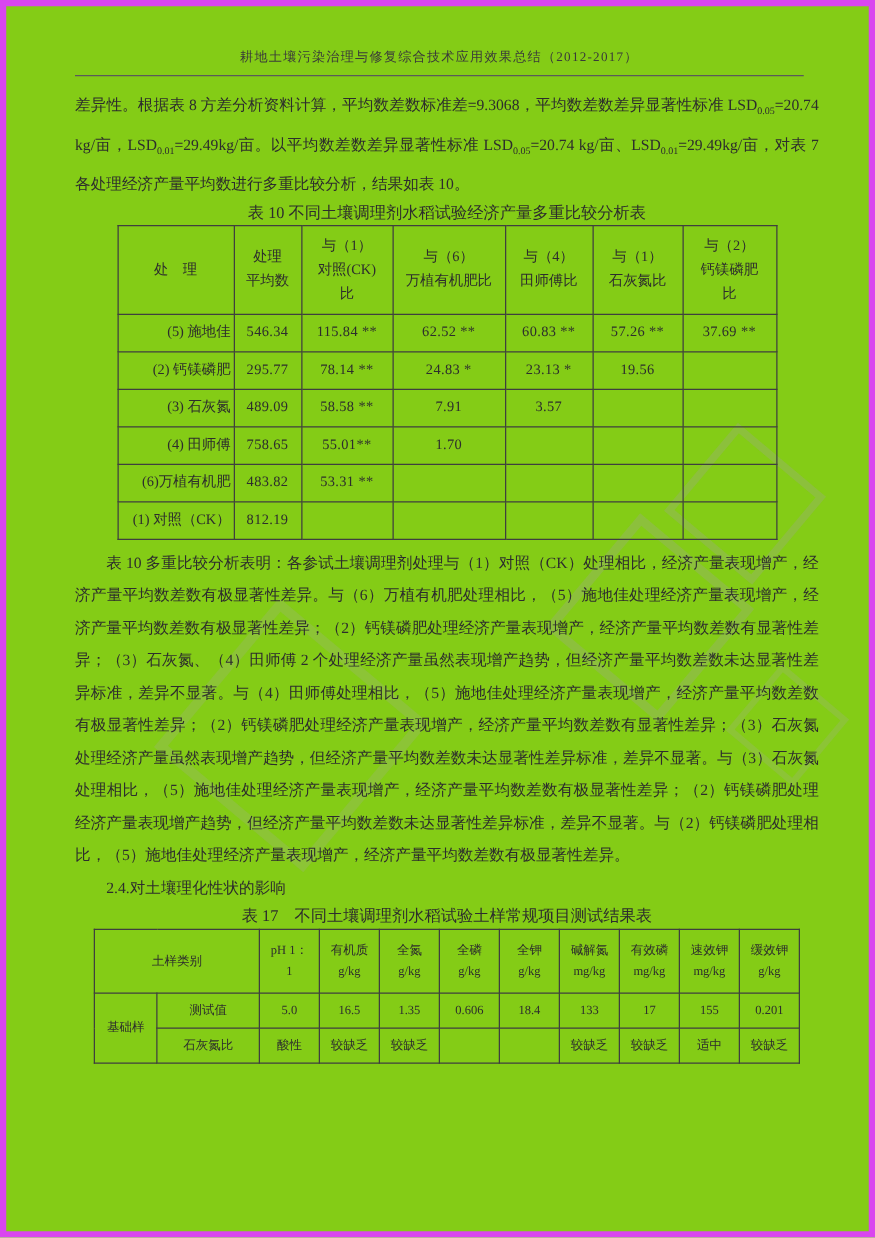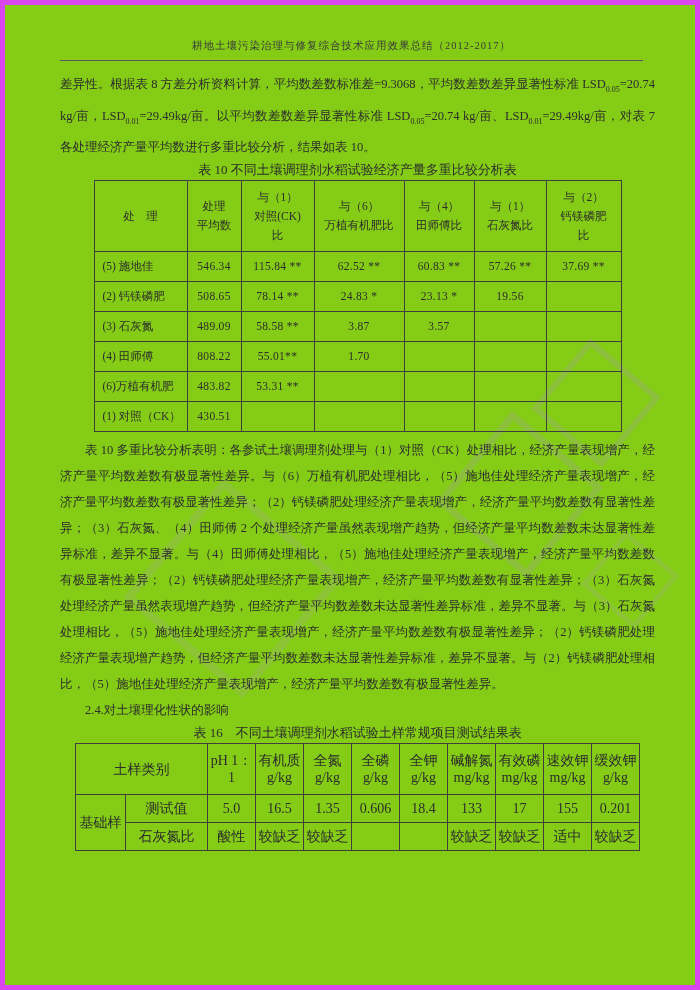--- a/index.html
+++ b/index.html
@@ -46,24 +46,24 @@
     text-align:center;
     vertical-align:middle;
     padding:1px 2px;
     overflow:hidden;
   }
 
   
   .t10 { width:527px; font-size:11.5px; line-height:15px; }
   .t10 thead th { height:68px; white-space:pre-line; line-height:19px; }
   .t10 tbody td { height:27px; letter-spacing:0.3px; }
-  .t10 tbody td.lbl { text-align:left; padding-left:8px; letter-spacing:0; }
-
-  
-  .t11 { width:562px; font-size:14px; line-height:14px;font-family:Liberation Serif, serif; }
+  .t10 tbody td.lbl { text-align:right; padding-left:8px; letter-spacing:0; }
+
+  
+  .t11 { width:562px; font-size:10px; line-height:14px;font-family:Liberation Serif, serif; }
   .t11 thead th { height:48px; white-space:pre-line; line-height:17px; }
   .t11 tbody td { height:25px; }
 
   .heading-24 { text-indent:2em; }
 
   .page-number {
     position:absolute; bottom:28px; left:0; right:0;
     text-align:center; font-size:12.5px; color:#2d2d2d; z-index:2;
   }
 
@@ -130,70 +130,70 @@
           <td class="lbl">(5) 施地佳</td>
           <td>546.34</td>
           <td>115.84 **</td>
           <td>62.52 **</td>
           <td>60.83 **</td>
           <td>57.26 **</td>
           <td>37.69 **</td>
         </tr>
         <tr>
           <td class="lbl">(2) 钙镁磷肥</td>
-          <td>508.65</td>
+          <td>295.77</td>
           <td>78.14 **</td>
           <td>24.83 *</td>
           <td>23.13 *</td>
           <td>19.56</td>
           <td></td>
         </tr>
         <tr>
           <td class="lbl">(3) 石灰氮</td>
           <td>489.09</td>
           <td>58.58 **</td>
-          <td>3.87</td>
+          <td>7.91</td>
           <td>3.57</td>
           <td></td>
           <td></td>
         </tr>
         <tr>
           <td class="lbl">(4) 田师傅</td>
-          <td>808.22</td>
+          <td>758.65</td>
           <td>55.01**</td>
           <td>1.70</td>
           <td></td>
           <td></td>
           <td></td>
         </tr>
         <tr>
           <td class="lbl">(6)万植有机肥</td>
           <td>483.82</td>
           <td>53.31 **</td>
           <td></td>
           <td></td>
           <td></td>
           <td></td>
         </tr>
         <tr>
           <td class="lbl">(1) 对照（CK）</td>
-          <td>430.51</td>
+          <td>812.19</td>
           <td></td>
           <td></td>
           <td></td>
           <td></td>
           <td></td>
         </tr>
       </tbody>
     </table>
 
     <p class="indent" style="margin-top:5px">表 10 多重比较分析表明：各参试土壤调理剂处理与（1）对照（CK）处理相比，经济产量表现增产，经济产量平均数差数有极显著性差异。与（6）万植有机肥处理相比，（5）施地佳处理经济产量表现增产，经济产量平均数差数有极显著性差异；（2）钙镁磷肥处理经济产量表现增产，经济产量平均数差数有显著性差异；（3）石灰氮、（4）田师傅 2 个处理经济产量虽然表现增产趋势，但经济产量平均数差数未达显著性差异标准，差异不显著。与（4）田师傅处理相比，（5）施地佳处理经济产量表现增产，经济产量平均数差数有极显著性差异；（2）钙镁磷肥处理经济产量表现增产，经济产量平均数差数有显著性差异；（3）石灰氮处理经济产量虽然表现增产趋势，但经济产量平均数差数未达显著性差异标准，差异不显著。与（3）石灰氮处理相比，（5）施地佳处理经济产量表现增产，经济产量平均数差数有极显著性差异；（2）钙镁磷肥处理经济产量表现增产趋势，但经济产量平均数差数未达显著性差异标准，差异不显著。与（2）钙镁磷肥处理相比，（5）施地佳处理经济产量表现增产，经济产量平均数差数有极显著性差异。</p>
     <p class="heading-24">2.4.对土壤理化性状的影响</p>
 
-    <p class="tbl-caption">表 16　不同土壤调理剂水稻试验土样常规项目测试结果表</p>
+    <p class="tbl-caption">表 17　不同土壤调理剂水稻试验土样常规项目测试结果表</p>
     <table class="t11">
       <colgroup>
         <col style="width:50px">
           <col style="width:82px">
         <col style="width:48px">
           <col style="width:48px">
           <col style="width:48px">
           <col style="width:48px">
         <col style="width:48px">
           <col style="width:48px">

